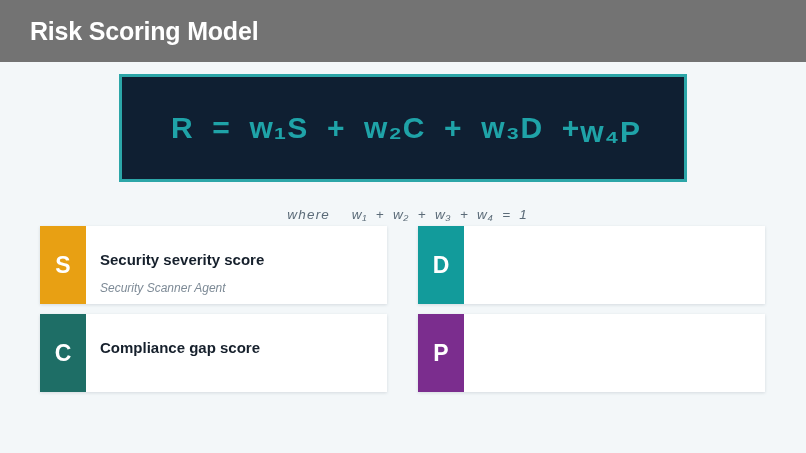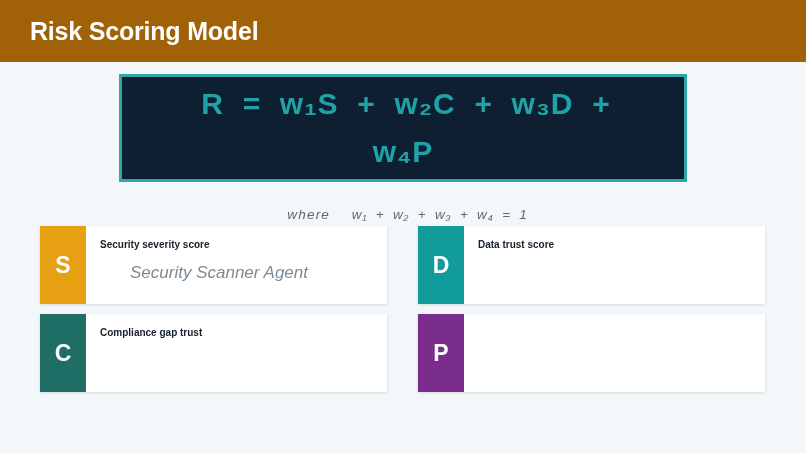--- a/index.html
+++ b/index.html
@@ -15,21 +15,21 @@
     position: relative;
   }
 
   
   .header {
     position: absolute;
     left: 0;
     top: 0;
     width: 806px;
     height: 62px;
-    background: #a16207;
+    background: #737373;
     box-sizing: border-box;
   }
   .header-title {
     position: absolute;
     left: 30px;
     top: 17px;
     color: #ffffff;
     font-size: 25px;
     font-weight: bold;
     letter-spacing: -0.2px;
@@ -40,21 +40,21 @@
   .formula-box {
     position: absolute;
     left: 119px;
     top: 74px;
     width: 568px;
     height: 108px;
     box-sizing: border-box;
     background: #0f1f32;
     border: 3px solid #2ca6a8;
     display: flex;
-    flex-direction: column;
+    flex-direction: row;
     align-items: center;
     justify-content: center;
   }
   .formula-line {
     color: #1fa3a8;
     font-size: 30px;
     font-weight: bold;
     letter-spacing: 1px;
     text-align: center;
     line-height: 1.35;
@@ -116,31 +116,31 @@
     font-size: 23px;
     font-weight: bold;
   }
   .card-body {
     flex: 1;
     padding: 13px 0 0 14px;
     box-sizing: border-box;
   }
   .card-title {
     color: #16202c;
-    font-size: 10px;
+    font-size: 15px;
     font-weight: bold;
     line-height: 1.2;
+    margin-top: 12px;
   }
   .card-sub {
     margin-top: 12px;
     color: #7d8a96;
-    font-size: 17px;
+    font-size: 12px;
     font-style: italic;
     line-height: 1.2;
-    margin-left: 30px;
   }
 </style>
 </head>
 <body>
 
 <div class="header">
   <div class="header-title">Risk Scoring Model</div>
 </div>
 
 <div class="formula-box">
@@ -158,28 +158,27 @@
     <div class="card-badge" style="background:#e8a013;">S</div>
     <div class="card-body">
       <div class="card-title">Security severity score</div>
       <div class="card-sub">Security Scanner Agent</div>
     </div>
   </div>
 
   <div class="card c1">
     <div class="card-badge" style="background:#129b9b;">D</div>
     <div class="card-body">
-      <div class="card-title">Data trust score</div>
     </div>
   </div>
 
   <div class="card c2">
     <div class="card-badge" style="background:#1e6e66;">C</div>
     <div class="card-body">
-      <div class="card-title">Compliance gap trust</div>
+      <div class="card-title">Compliance gap score</div>
     </div>
   </div>
 
   <div class="card c3">
     <div class="card-badge" style="background:#7b2d8e;">P</div>
   </div>
 
 </div>
 
 </body></html>

